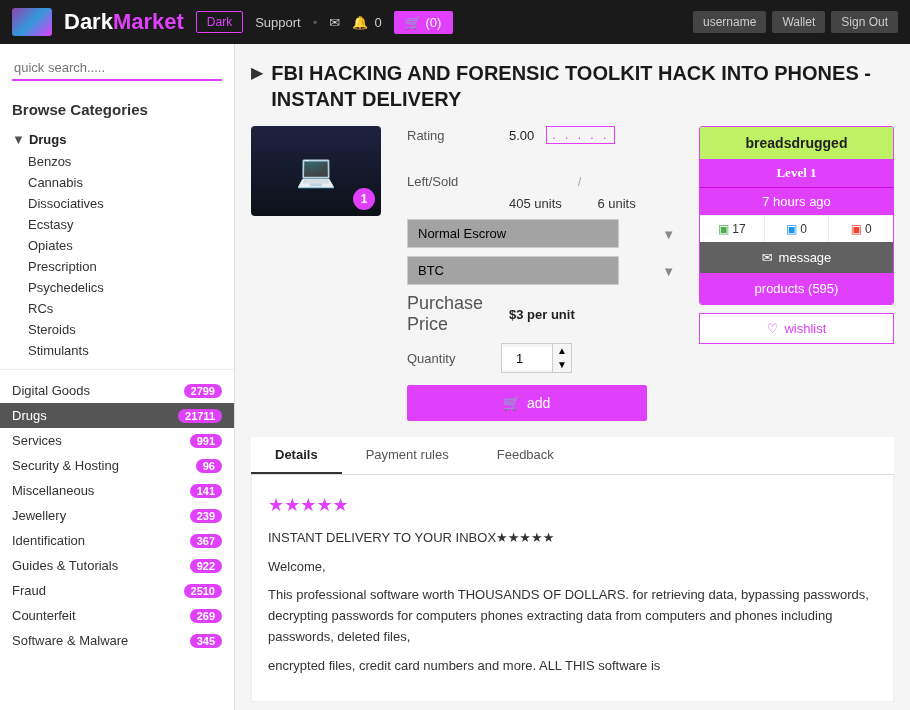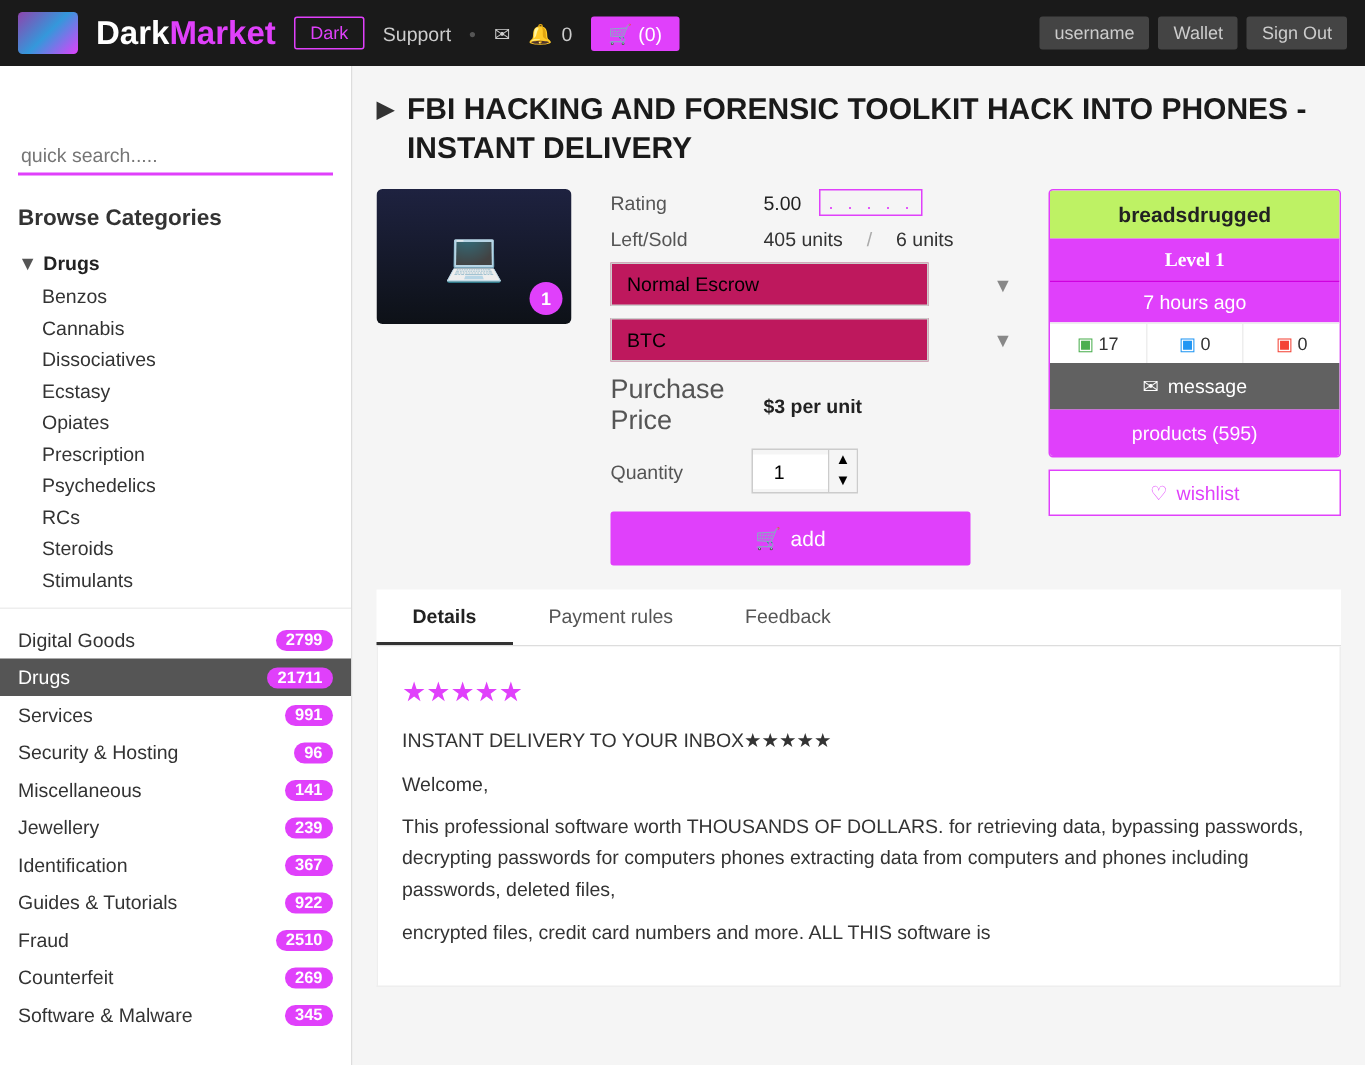--- a/index.html
+++ b/index.html
@@ -80,21 +80,20 @@
     .sidebar {
       width: 235px;
       min-width: 235px;
       background: #fff;
       border-right: 1px solid #ddd;
       padding: 12px 0;
       overflow-y: auto;
     }
     .search-wrap {
       padding: 0 12px 12px;
-      margin-top: 36px;
     }
     .search-input {
       width: 100%;
       border: none;
       border-bottom: 2px solid #e040fb;
       outline: none;
       font-size: 13px;
       padding: 4px 2px;
       color: #888;
       background: transparent;
@@ -207,32 +206,32 @@
     .info-label {
       width: 90px;
       color: #555;
       font-size: 13px;
     }
     .info-value {
       color: #222;
       font-size: 13px;
     }
     .star-dots { color: #e040fb; letter-spacing: 3px; border: 1px solid #e040fb; padding: 1px 5px; font-size: 12px; }
-    .units-text { color: #333; font-size: 13px; }
+    .units-text { color: #333; font-size: 13px; margin-top: 44px; }
     .slash { color: #aaa; margin: 0 4px; }
 
     .select-wrap {
       position: relative;
       margin-bottom: 8px;
     }
     .select-wrap select {
       width: 212px;
       padding: 6px 10px;
       border: 1px solid #ccc;
-      background: #be185d;
+      background: #a3a3a3;
       font-size: 13px;
       appearance: none;
       cursor: pointer;
     }
     .select-arrow {
       position: absolute; right: 8px; top: 50%;
       transform: translateY(-50%);
       pointer-events: none; color: #888;
     }
 

